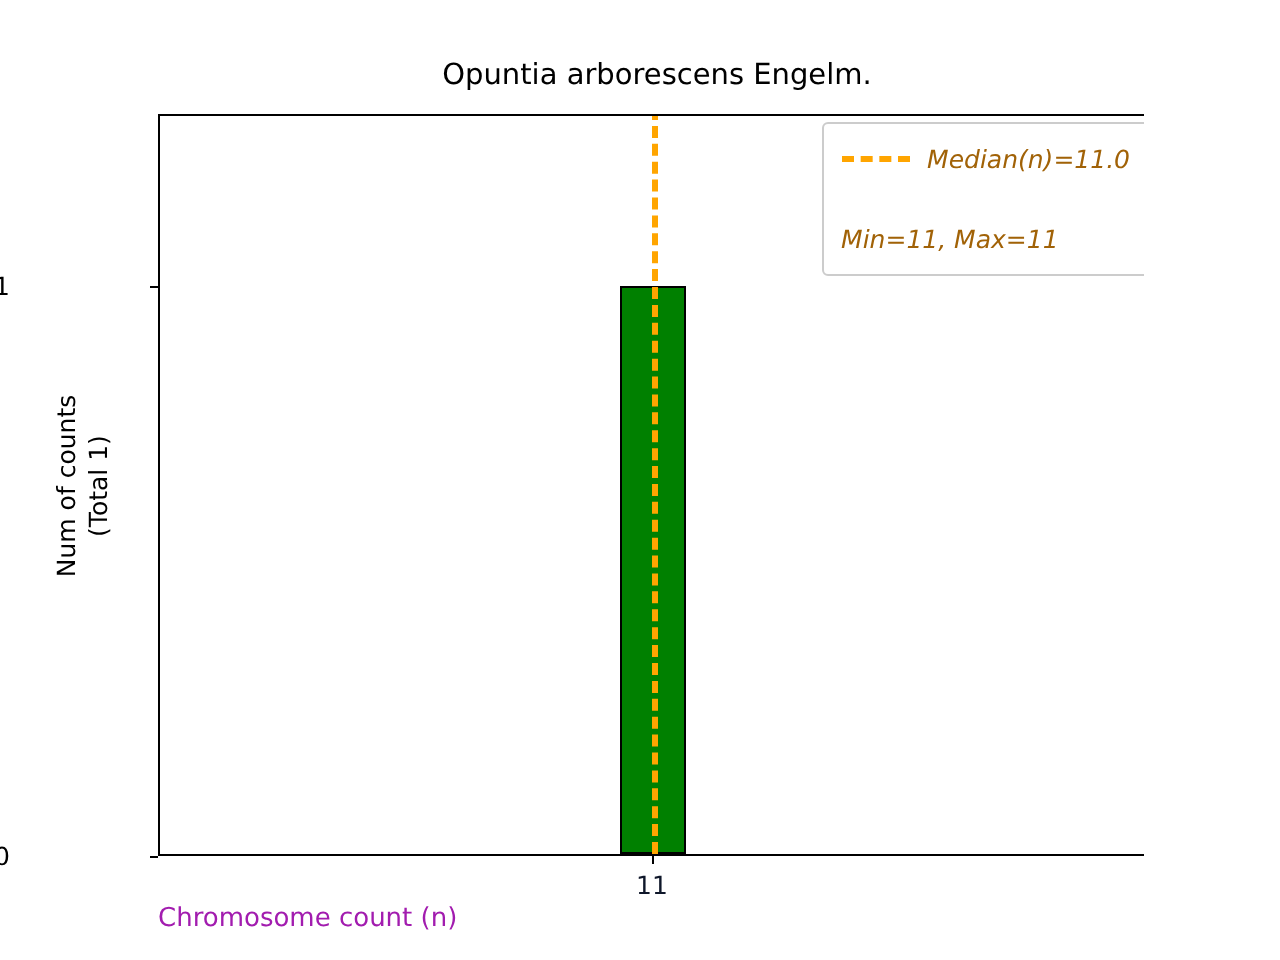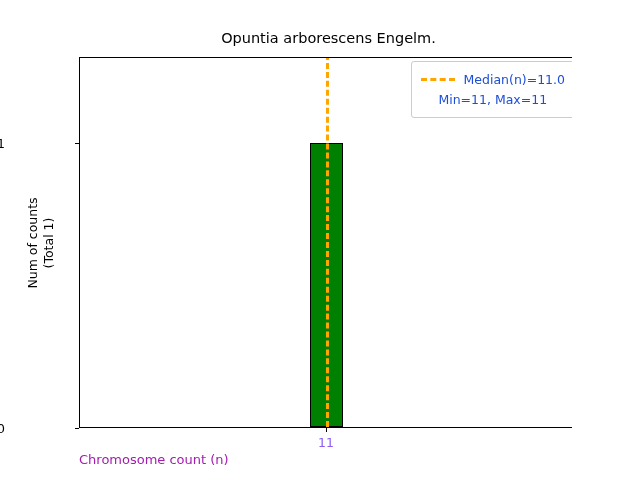--- a/index.html
+++ b/index.html
@@ -107,21 +107,21 @@
     top: 0;
     height: 4px;
     width: 0;
     border-left: 1.1px solid #000000;
   }
   .xtick-label {
     position: absolute;
     top: 7px;
     transform: translateX(-50%);
     font-size: 12.5px;
-    color: #8b5cf6;
+    color: #0f172a;
     white-space: nowrap;
   }
   #xlabel {
     position: absolute;
     left: 79px;
     top: 452px;
     width: 499px;
     font-size: 13px;
     color: #a21caf;
     white-space: nowrap;
@@ -153,25 +153,27 @@
   .legend-swatch .dash {
     position: absolute;
     top: 5px;
     left: 0;
     width: 34px;
     height: 0;
     border-top: 3px dashed #ffa500;
   }
   .legend-text {
     font-size: 12.5px;
-    color: #1d4ed8;
-    white-space: nowrap;
+    color: #a16207;
+    white-space: nowrap;
+    font-style: italic;
   }
   .legend-row.sub {
-    justify-content: center;
+    justify-content: flex-start;
+    margin-top: 20px;
   }
 </style>
 </head>
 <body>
 
 <div id="figure">
 
   <div id="chart-title">Opuntia arborescens Engelm.</div>
 
   <div id="ylabel-wrap">

